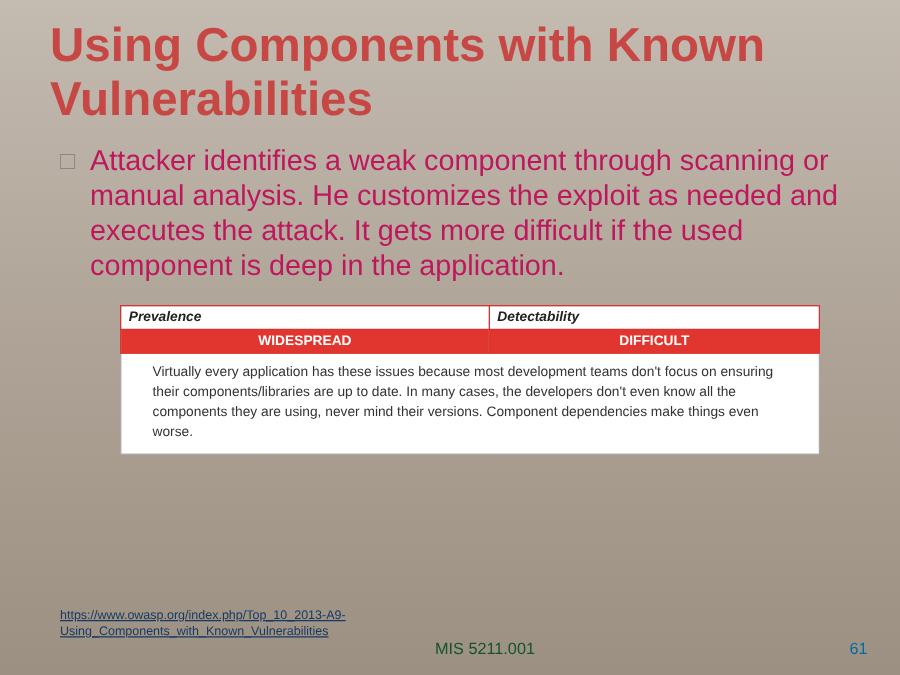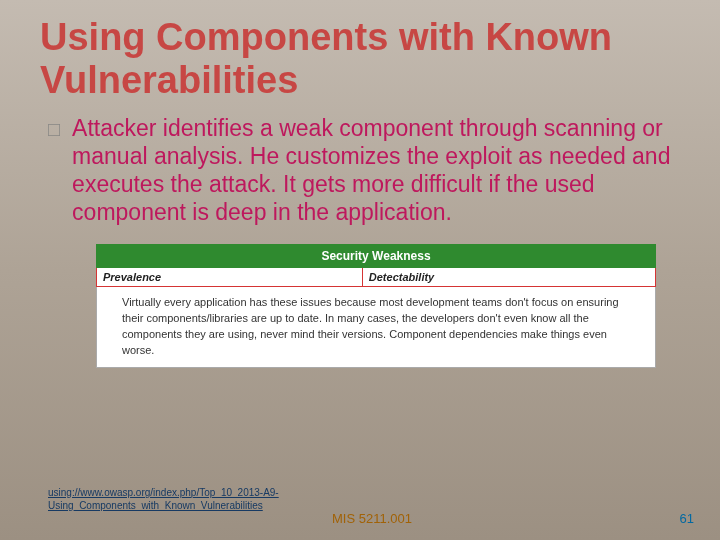--- a/index.html
+++ b/index.html
@@ -8,45 +8,46 @@
 .body{padding:4px 48px 0 48px;display:flex;gap:12px}
 .bullet{color:#888785;font-size:20px;line-height:1.1;flex:0 0 auto;margin-top:4px}
 .paragraph{color:#be185d;font-size:23px;line-height:1.22}
 .table-wrap{margin:18px 64px 0 96px}
 .tbl{width:100%;border-collapse:collapse;font-size:12px}
 .hdr{background:#2f8a2f;color:#fff;font-weight:bold;text-align:center;padding:4px 6px;border:1px solid #2f8a2f}
 .subhdr td{background:#fff;color:#222;font-weight:bold;text-align:left;padding:3px 6px;border:1px solid #d53434;font-style:italic;font-size:11px}
 .metric td{background:#e1352f;color:#fff;font-weight:bold;text-align:center;padding:3px 6px;border:1px solid #e1352f;font-size:11px}
 .desc{background:#fff;color:#333;font-size:11px;line-height:1.45;padding:8px 25px;border:1px solid #aaa;border-top:none}
 .link{position:absolute;left:48px;bottom:28px;color:#173a63;font-size:10px;text-decoration:underline;max-width:280px;line-height:1.25}
-.course{position:absolute;left:332px;bottom:14px;color:#a16207;font-size:13px}
+.course{position:absolute;left:348px;bottom:14px;color:#14532d;font-size:13px}
 .page{position:absolute;right:26px;bottom:14px;color:#0369a1;font-size:13px}
 </style>
 </head>
 <body>
 
 <div class="title">Using Components with Known Vulnerabilities</div>
 
 <div class="body">
   <div class="bullet">□</div>
   <div class="paragraph">Attacker identifies a weak component through scanning or manual analysis. He customizes the exploit as needed and executes the attack. It gets more difficult if the used component is deep in the application.</div>
 </div>
 
 <div class="table-wrap">
   <table class="tbl">
     <tbody>
-        <tr>
-      <td class="hdr" colspan="2">Security Weakness</td>
-    </tr>
     <tr class="subhdr">
       <td>Prevalence</td>
       <td>Detectability</td>
+    </tr>
+    <tr class="metric">
+      <td>WIDESPREAD</td>
+      <td>DIFFICULT</td>
     </tr>
     <tr>
       <td class="desc" colspan="2">Virtually every application has these issues because most development teams don't focus on ensuring their components/libraries are up to date. In many cases, the developers don't even know all the components they are using, never mind their versions. Component dependencies make things even worse.</td>
     </tr>
   </tbody>
     </table>
 </div>
 
-<a class="link">using://www.owasp.org/index.php/Top_10_2013-A9-Using_Components_with_Known_Vulnerabilities</a>
+<a class="link">https://www.owasp.org/index.php/Top_10_2013-A9-Using_Components_with_Known_Vulnerabilities</a>
 <div class="course">MIS 5211.001</div>
 <div class="page">61</div>
 
 </body></html>

